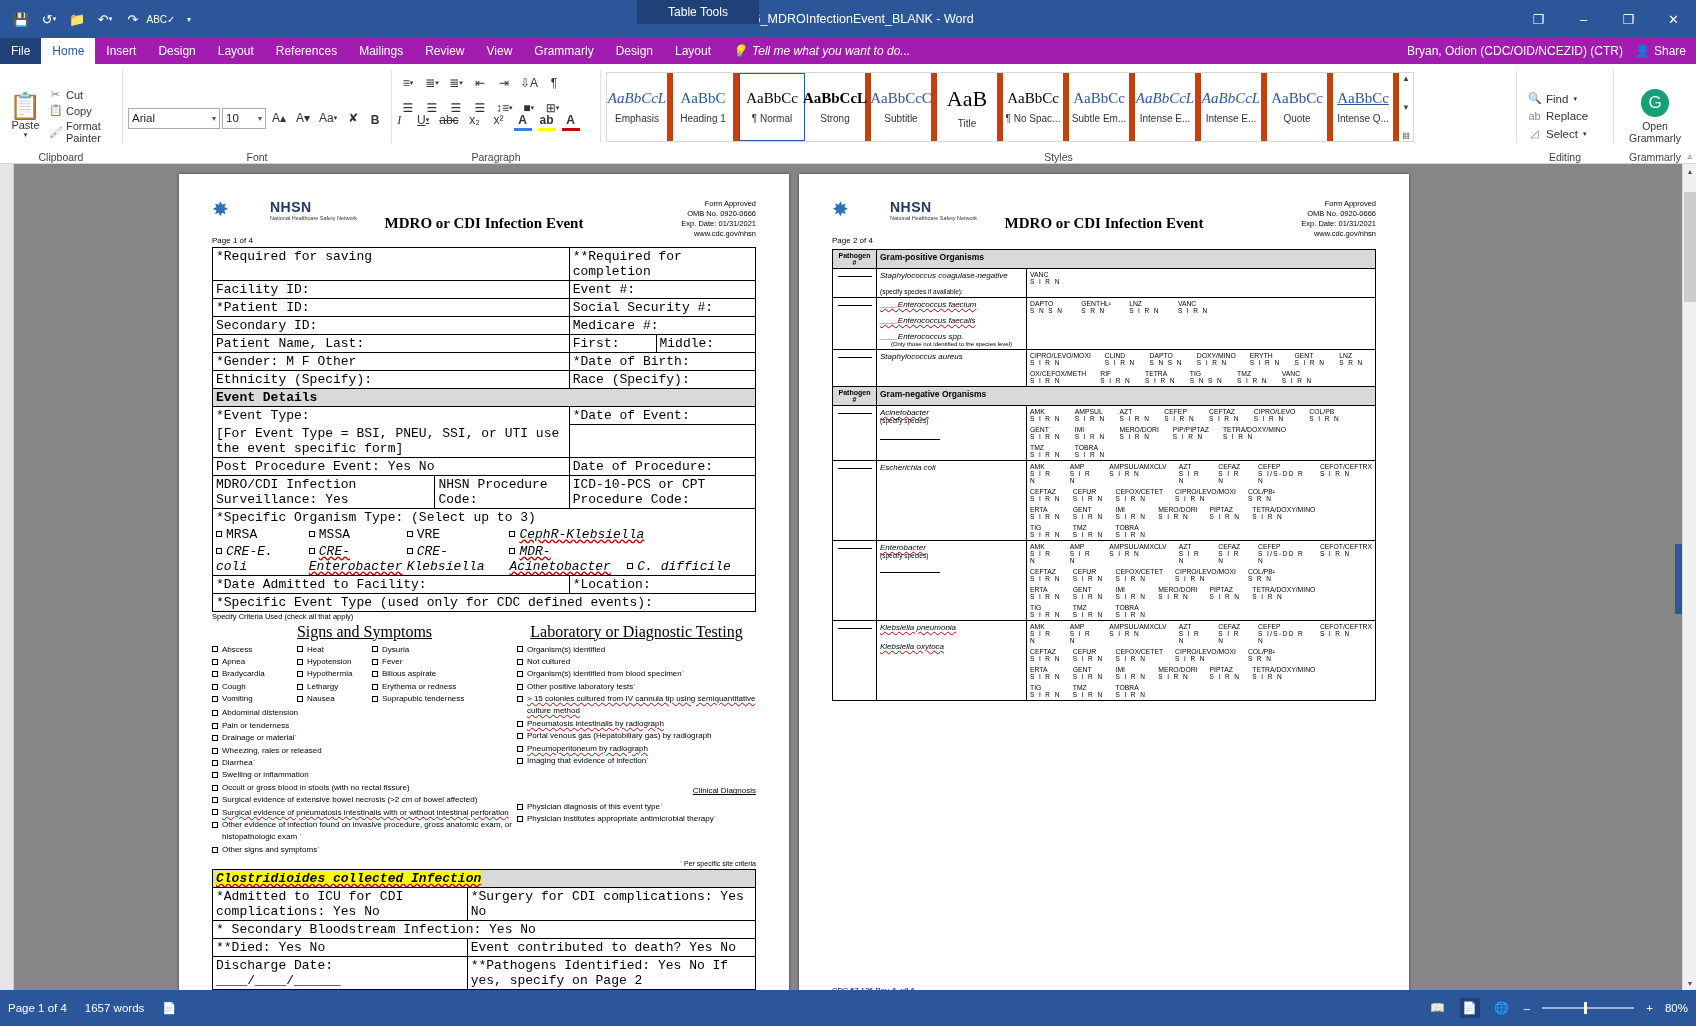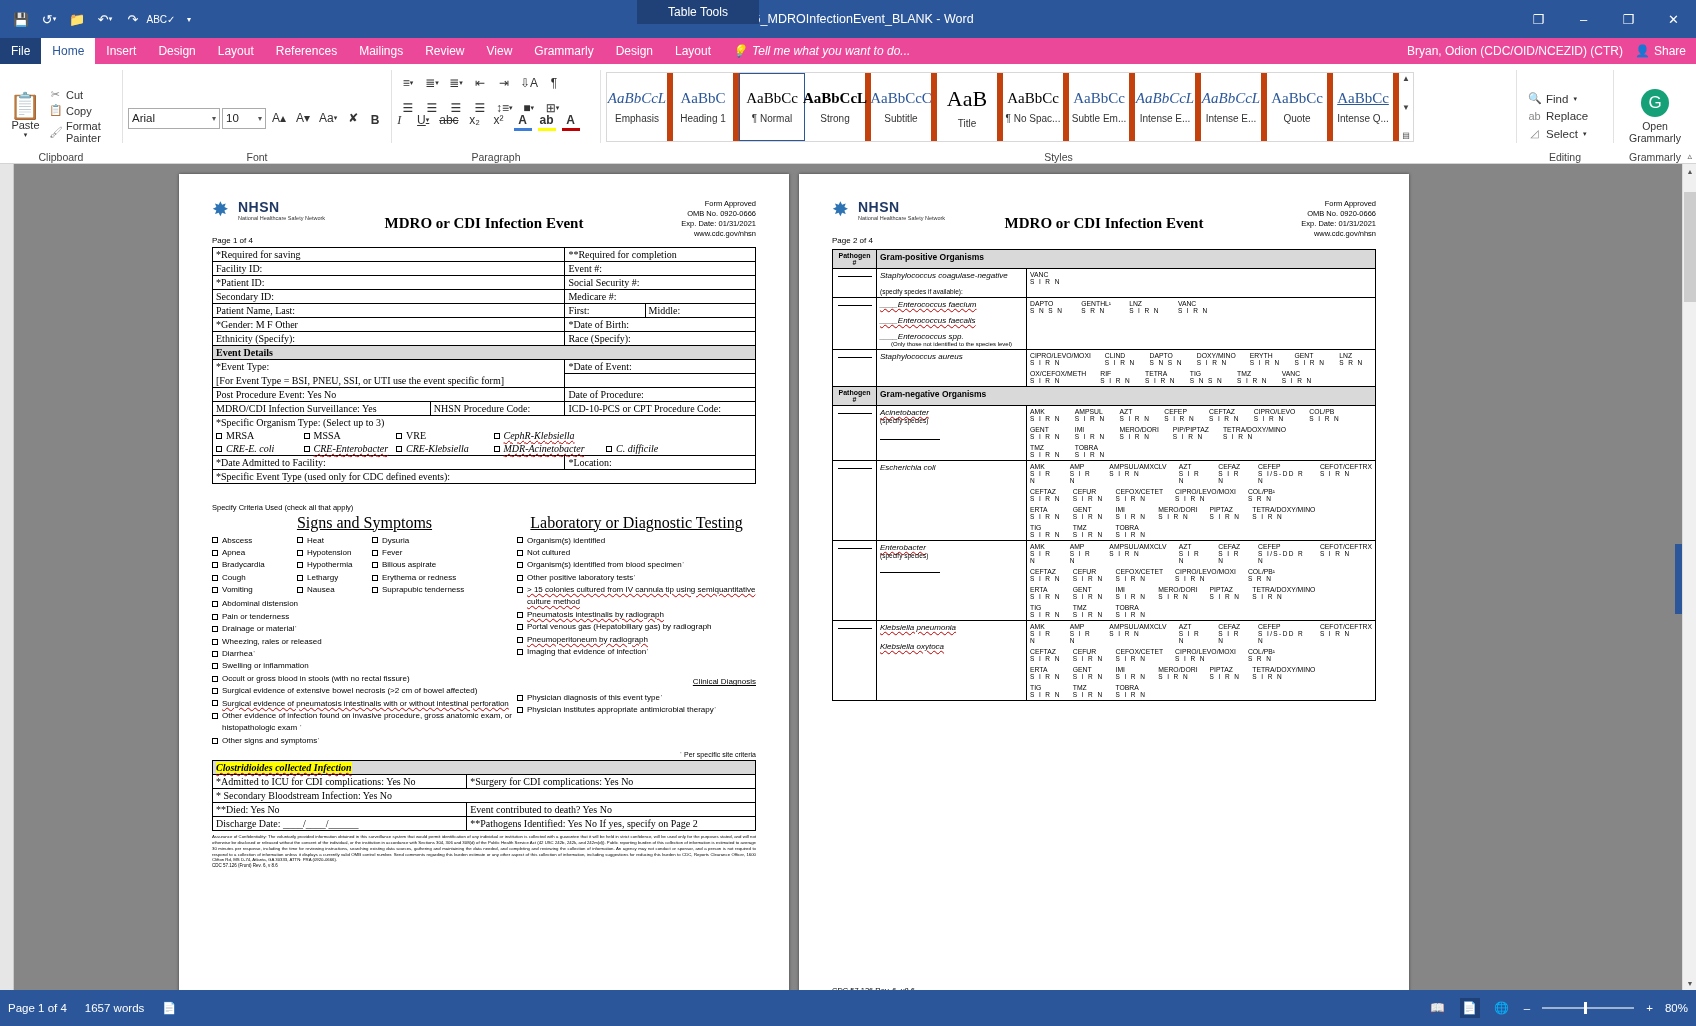--- a/index.html
+++ b/index.html
@@ -28,21 +28,21 @@
   #tabletools {
     position:absolute; left:637px; top:0; width:122px; height:24px;
     background:#1f4178; color:#fff; font-size:12px;
     display:flex; align-items:center; justify-content:center;
   }
   .wbtns { position:absolute; right:0; top:0; height:38px; display:flex; }
   .wbtn { width:45px; height:38px; display:flex; align-items:center; justify-content:center; color:#fff; font-size:13px; }
 
   
   #ribbon-tabs {
-    height:26px; background:#ec4899; color:#fff; display:flex; align-items:stretch;
+    height:26px; background:#a21caf; color:#fff; display:flex; align-items:stretch;
     font-size:12px; position:relative;
   }
   .rtab { padding:0 11px; display:flex; align-items:center; height:26px; white-space:nowrap; }
   .rtab.active { background:#fff; color:#2b579a; }
   .rtab.file { background:#1f4178; }
   #tell-me { display:flex; align-items:center; gap:5px; padding:0 10px; font-size:12px; font-style:italic; }
   .tabtools-group { display:flex; }
   #user-area {
     position:absolute; right:0; top:0; height:26px; display:flex; align-items:center; gap:12px;
     padding-right:10px; font-size:12px;
@@ -120,27 +120,27 @@
     font-family:"Liberation Serif", serif; color:#000; overflow:hidden;
   }
   #page1 { left:179px; width:610px; height:835px; }
   #page2 { left:799px; width:610px; height:835px; }
 
   .pg-inner { padding:25px 33px 0 33px; position:relative; height:100%; }
 
   .formapproved { position:absolute; right:33px; top:25px; text-align:right; font-size:7.5px; line-height:1.35; font-family:"Liberation Sans", sans-serif; }
   .nhsn-logo { display:flex; align-items:flex-start; gap:4px; }
   .nhsn-mark { width:22px; height:22px; color:#2e74b5; font-size:20px; line-height:20px; }
-  .nhsn-txt { font-family:"Liberation Sans", sans-serif; }
+  .nhsn-txt { font-family:"Liberation Sans", sans-serif;margin-left:32px; }
   .nhsn-name { font-size:14px; font-weight:bold; color:#1f3864; letter-spacing:.5px; }
   .nhsn-sub { font-size:5.5px; color:#333; }
   .doc-title { text-align:center; font-size:15px; font-weight:bold; margin-top:-6px; }
   .pageof { font-size:8px; font-family:"Liberation Sans", sans-serif; margin-top:4px; }
 
-  table.frm { width:100%; border-collapse:collapse; font-family:Liberation Serif, serif; font-size:10px; margin-top:2px;padding-left:19px; }
+  table.frm { width:100%; border-collapse:collapse; font-family:Liberation Mono, monospace; font-size:13px; margin-top:2px;padding-left:19px; }
   table.frm td { border:1px solid #000; padding:1px 3px; vertical-align:top; height:11px; }
   td.hdrband { background:#d9d9d9; font-weight:bold; }
 
   .ckl { font-family:"Liberation Sans", sans-serif; font-size:8px; line-height:1.55; }
   .ckl div { white-space:nowrap; }
   .ck { display:inline-block; width:6px; height:6px; border:1px solid #000; margin-right:4px; vertical-align:middle; }
   .ul { text-decoration:underline; }
   .u-red { text-decoration:underline; text-decoration-color:#c00000; text-decoration-style:wavy; }
   .hl { background:#ffff00; text-decoration:underline; text-decoration-color:#c00000; text-decoration-style:wavy; }
   .ital { font-style:italic; }
@@ -522,21 +522,21 @@
         <tr>
           <td colspan="2">*Date Admitted to Facility:</td>
           <td colspan="2">*Location:</td>
         </tr>
         <tr>
           <td colspan="4">*Specific Event Type (used only for CDC defined events):</td>
         </tr>
       </tbody>
         </table>
 
-      <div style="font-family:'Liberation Sans',sans-serif;font-size:7.5px;margin-top:19px">Specify Criteria Used (check all that apply)</div>
+      <div style="font-family:'Liberation Sans',sans-serif;font-size:7.5px;margin-top:0">Specify Criteria Used (check all that apply)</div>
 
       <div style="display:flex; margin-top:2px;">
         <div style="width:305px">
           <div style="text-align:center" class="ul">Signs and Symptoms</div>
           <div class="ckl" style="margin-top:3px">
             <div style="display:flex">
               <div style="width:85px"><span class="ck"></span><span>Abscess</span></div>
               <div style="width:75px"><span class="ck"></span><span>Heat</span></div>
               <div><span class="ck"></span><span>Dysuria</span></div>
             </div>

